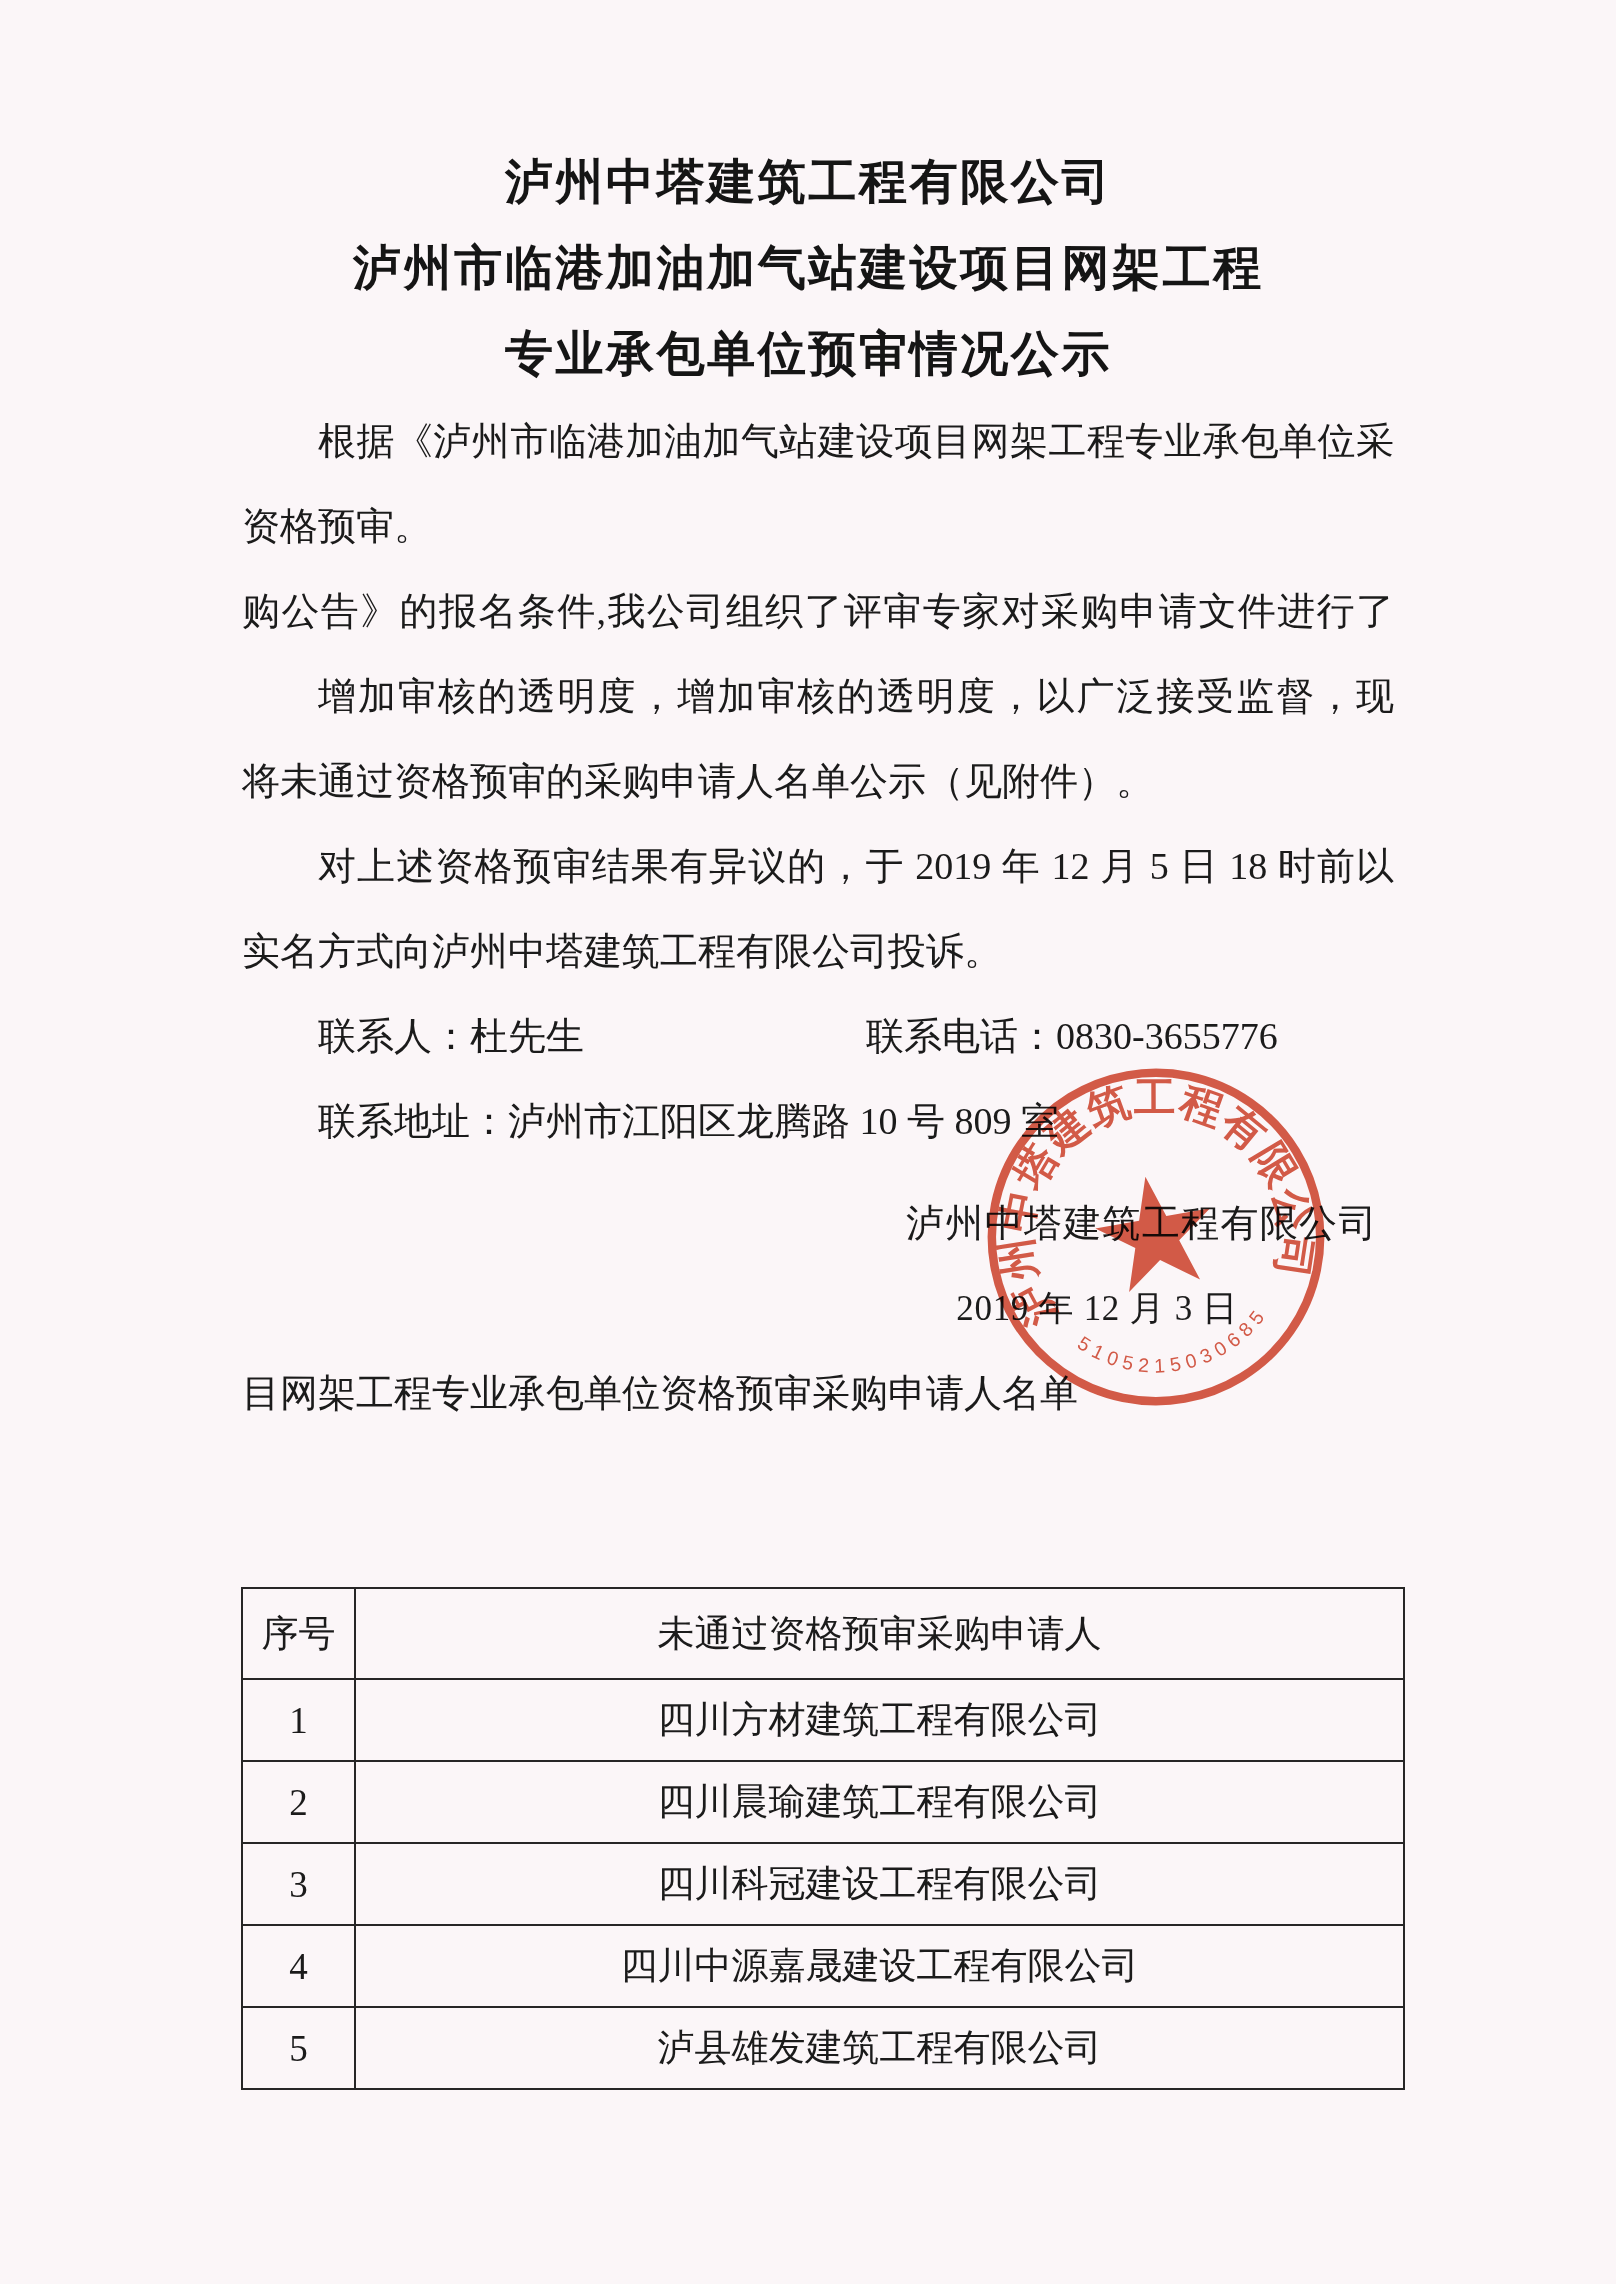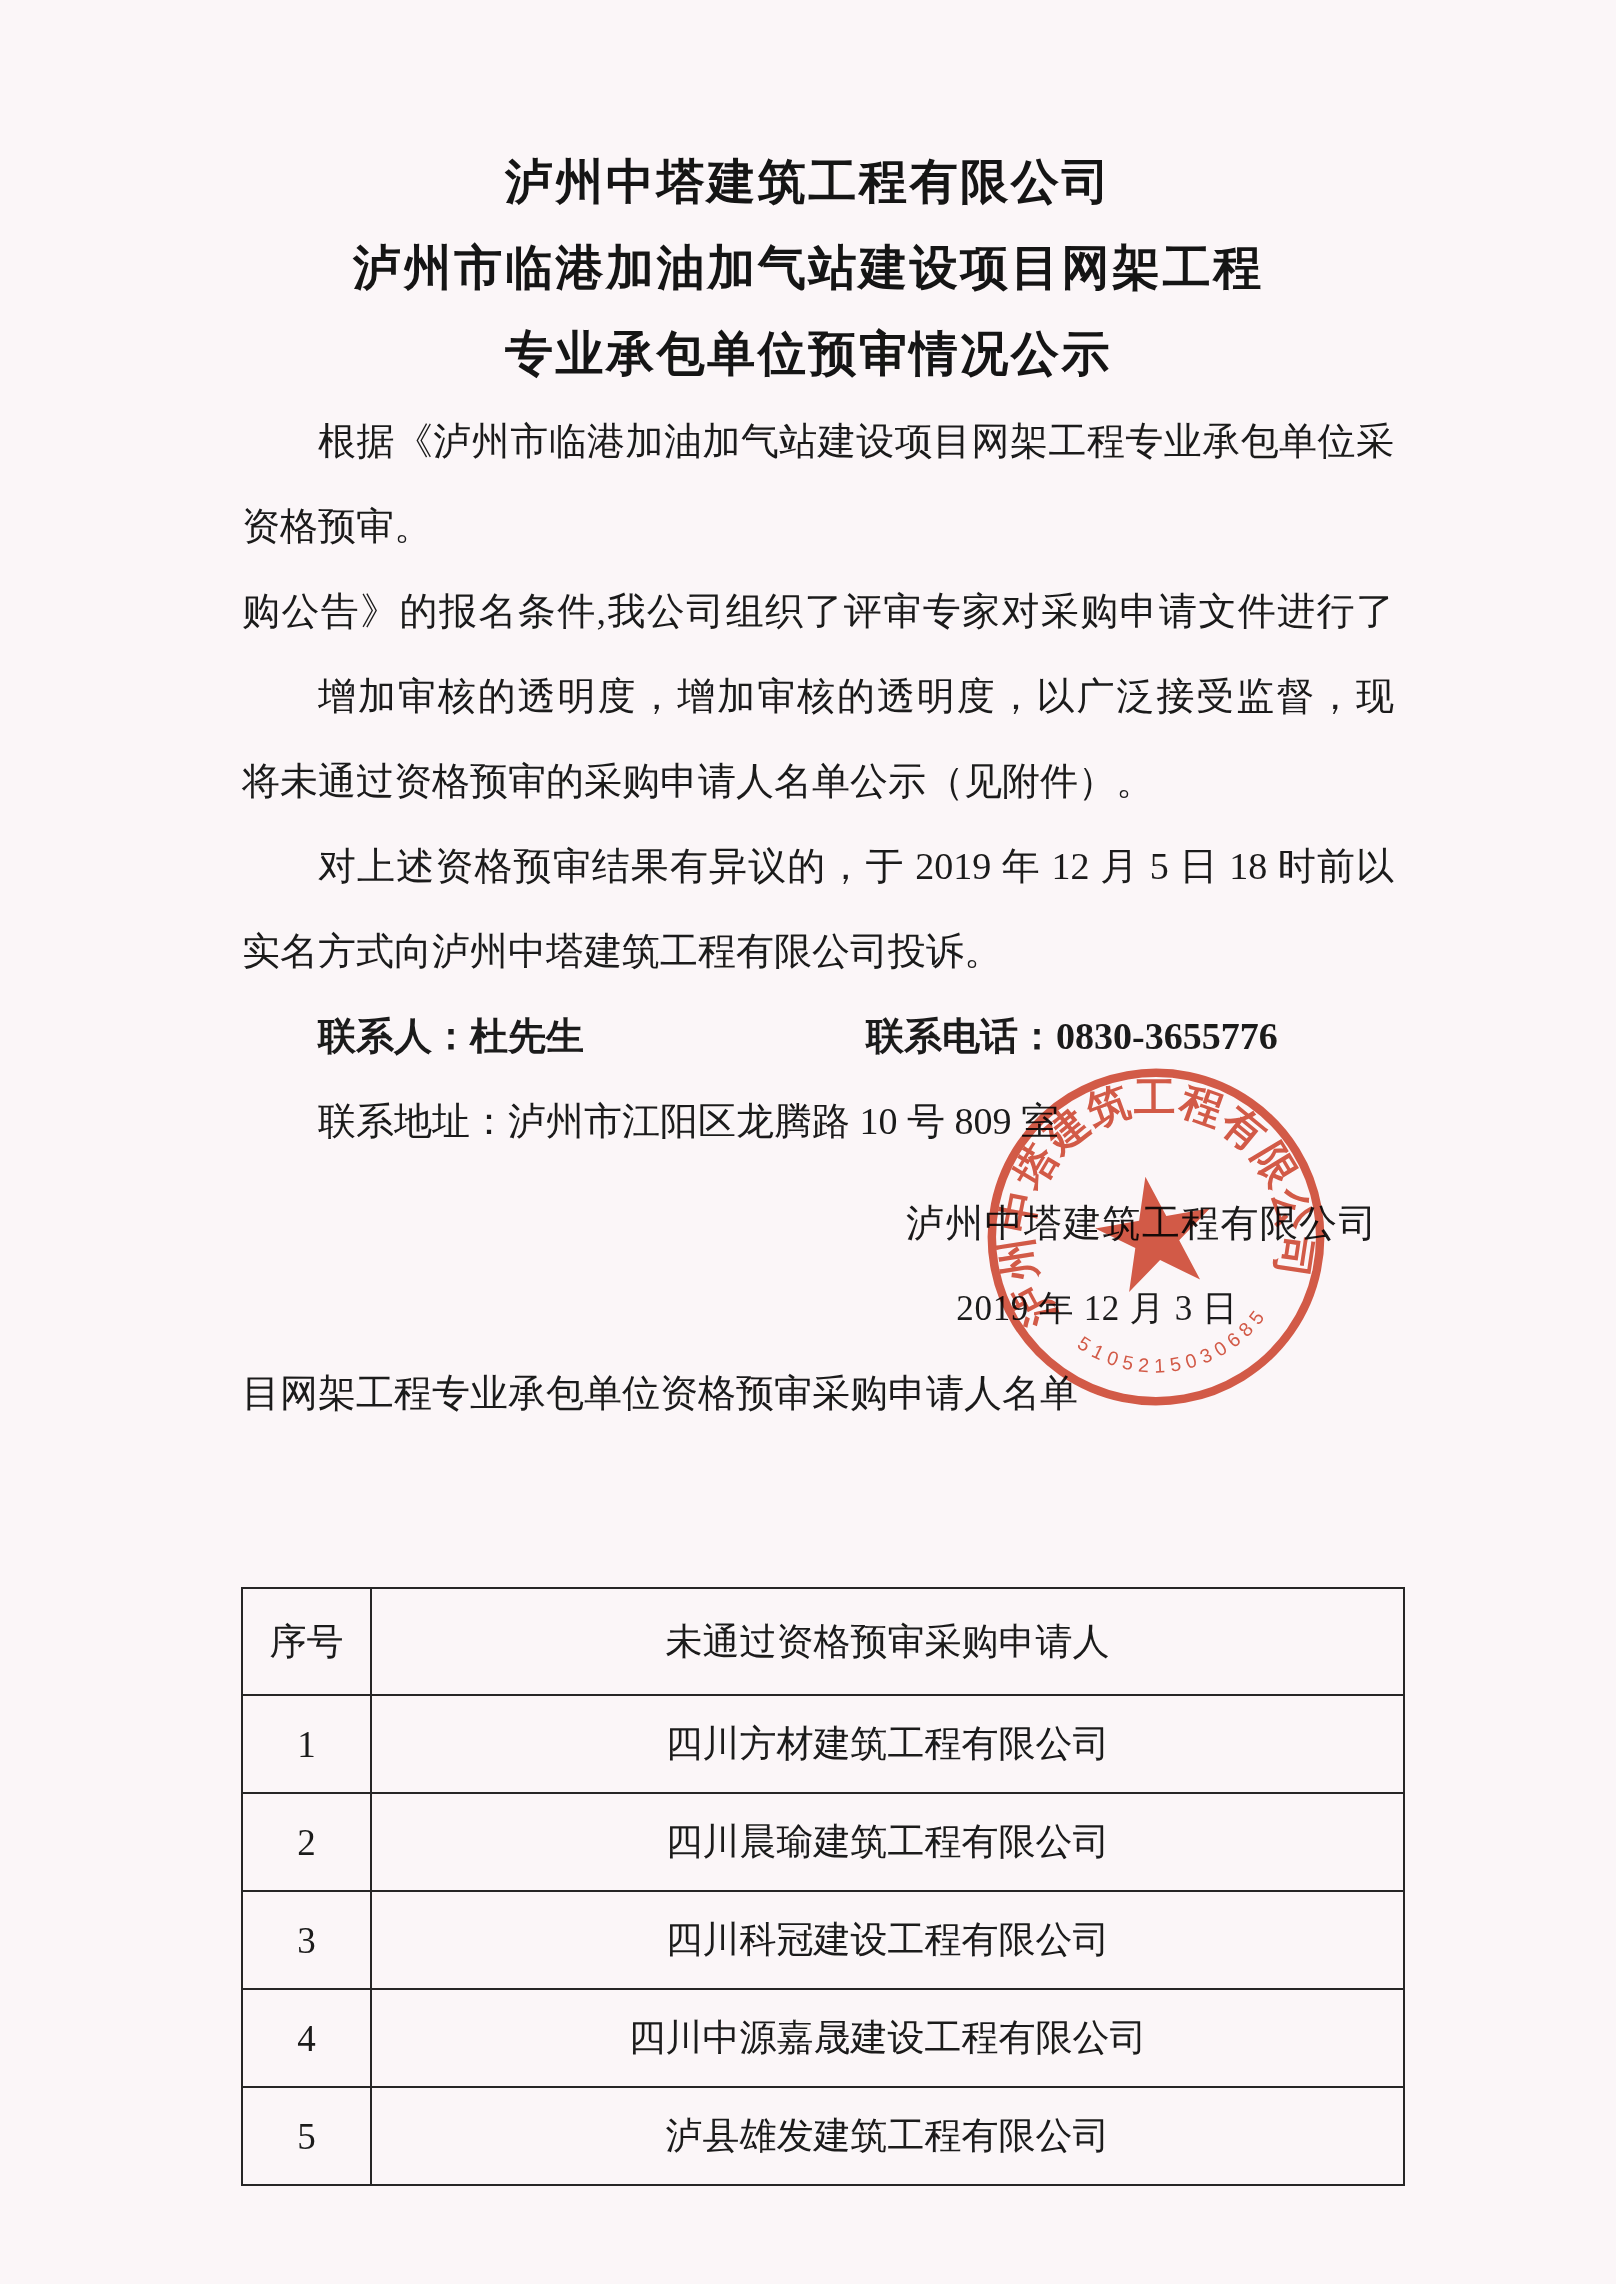--- a/index.html
+++ b/index.html
@@ -22,21 +22,21 @@
     color:#151515;
   }
   
   .body-block{position:absolute;top:399px;left:242px;width:1152px;}
   .doc-line{
     width:1152px;height:85px;line-height:85px;
     font-size:38px;white-space:nowrap;
   }
   .jl{text-align:justify;text-align-last:justify;text-justify:inter-character;white-space:normal;height:85px;overflow:hidden;}
   .ind{text-indent:76px;}
-  .contact-line{position:relative;font-weight:bold;}
+  .contact-line{position:relative;}
   .phone{position:absolute;left:624px;top:0;}
   
   .sign-block{position:absolute;top:1181px;left:242px;width:1152px;}
   .sign-company{
     height:85px;line-height:85px;font-size:38px;
     text-align:right;padding-right:16.3px;letter-spacing:1.3px;
   }
   .sign-date{
     height:85px;line-height:85px;font-size:35px;
     text-align:right;padding-right:156px;letter-spacing:0.7px;
@@ -45,21 +45,21 @@
   .attach-block{position:absolute;top:1351px;left:242px;width:1152px;}
   
   .list-table{
     position:absolute;top:1587px;left:241px;
     width:1164px;border-collapse:collapse;table-layout:fixed;
     font-size:37px;color:#1b1b1b;
   }
   .list-table td,.list-table th{
     border:2.6px solid #262626;
     text-align:center;vertical-align:middle;
-    font-weight:400;padding:8px;
+    font-weight:400;padding:0;
   }
   .list-table .col-no{width:111px;}
   .list-table tr.hdr td{height:89px;}
   .list-table tr.row td{height:80px;}
   
   .seal{
     position:absolute;left:928px;top:1009px;
     width:456px;height:456px;
     mix-blend-mode:multiply;
     opacity:.85;

